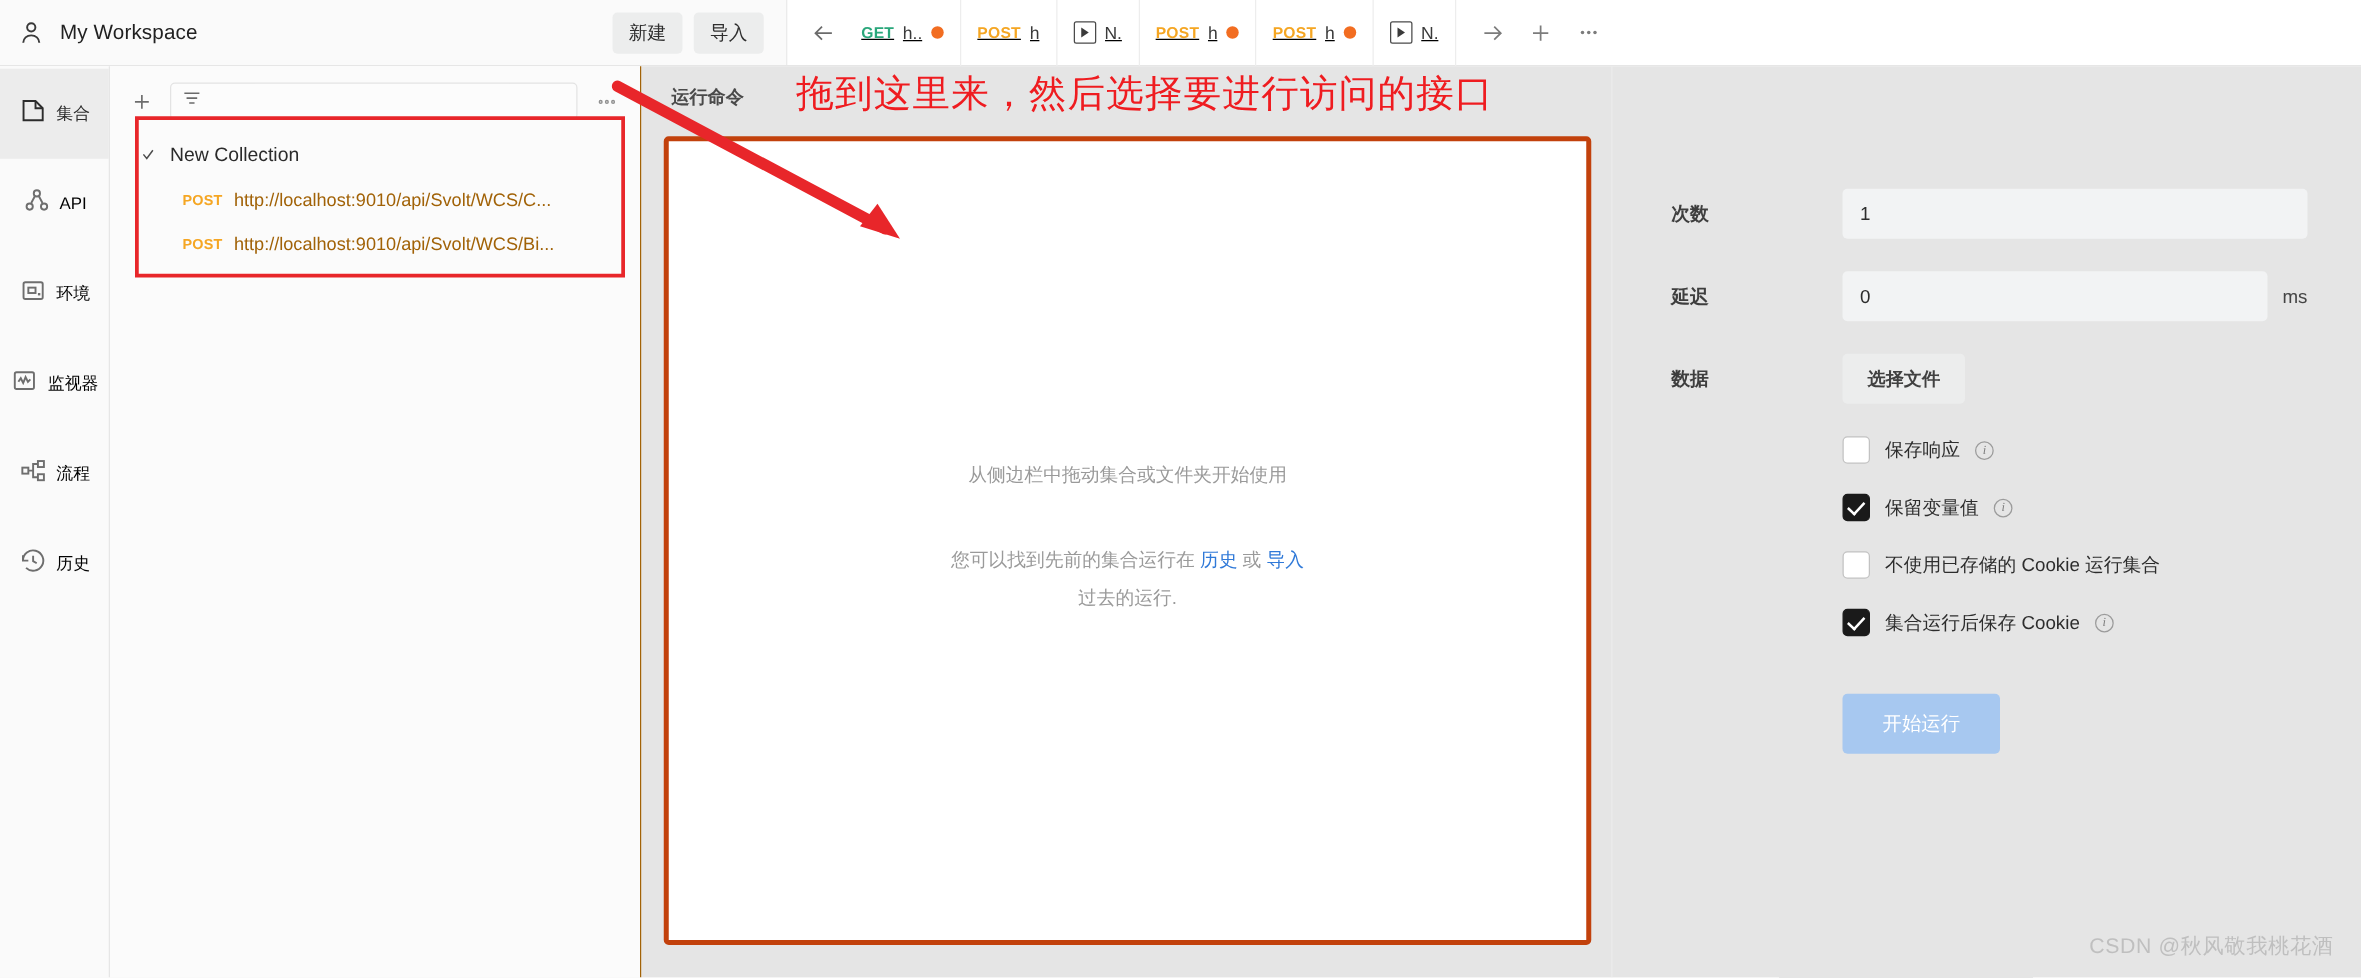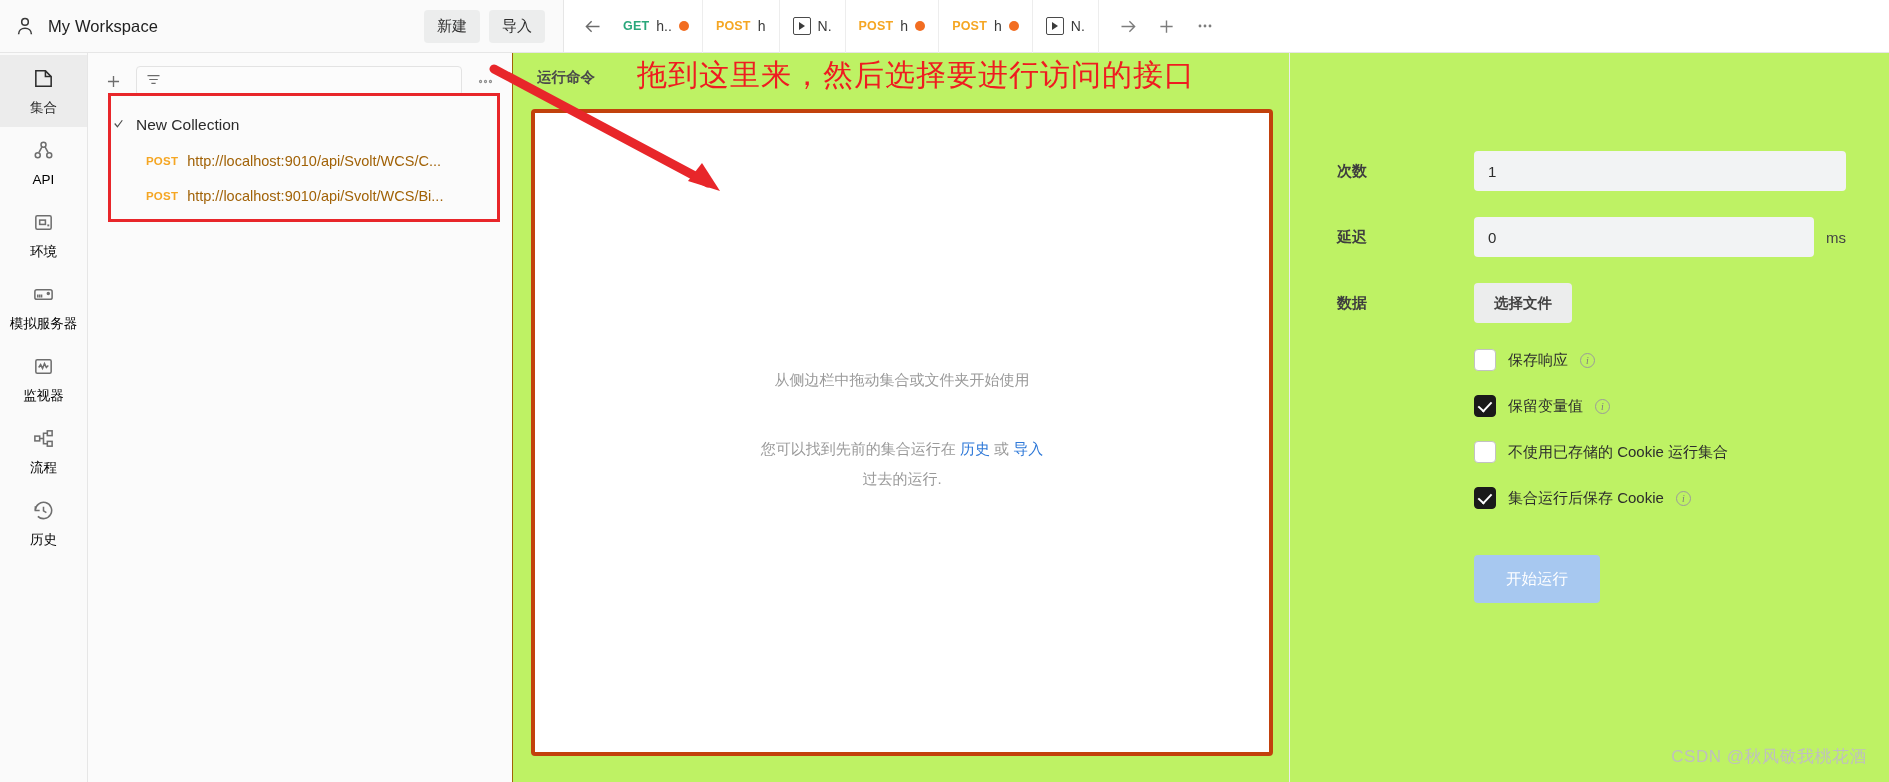--- a/index.html
+++ b/index.html
@@ -6,21 +6,21 @@
   html, body {
     width: 1889px; height: 782px;
     font-family: "Liberation Sans", sans-serif;
     background: #ffffff;
     overflow: hidden;
   }
   .app { position: relative; width: 1889px; height: 782px; display: flex; flex-direction: column; }
 
   
   .topbar { height: 53px; display: flex; align-items: stretch; background: #fafafa; border-bottom: 1px solid #e6e6e6; flex: 0 0 53px; }
-  .ws-zone { width: 564px; display: flex; align-items: center; padding: 0 18px 0 14px; background: #fafafa; border-right: 1px solid #e6e6e6; }
+  .ws-zone { width: 630px; display: flex; align-items: center; padding: 0 18px 0 14px; background: #fafafa; border-right: 1px solid #e6e6e6; }
   .ws-user-icon { width: 22px; height: 22px; margin-right: 12px; flex: 0 0 22px; }
   .ws-title { font-size: 16.5px; color: #212121; letter-spacing: .1px; }
   .ws-spacer { flex: 1; }
   .ws-btn { font-size: 15px; color: #2f2f2f; background: #eceded; border: none; border-radius: 4px; padding: 7px 13px; margin-left: 9px; cursor: pointer; font-family: "Liberation Sans", sans-serif; }
 
   .tabs-zone { flex: 1; display: flex; align-items: center; background: #ffffff; padding-left: 10px; }
   .tab-back { width: 36px; display: flex; align-items: center; justify-content: center; color: #6b6b6b; cursor: pointer; }
   .tab { display: flex; align-items: center; height: 53px; padding: 0 13px; border-right: 1px solid #ededed; cursor: pointer; gap: 7px; white-space: nowrap; }
   .tab:first-of-type { border-left: none; }
   .tab .m { font-size: 12.5px; font-weight: bold; letter-spacing: .2px; }
@@ -34,21 +34,21 @@
   .tb-icon { width: 32px; height: 32px; display: flex; align-items: center; justify-content: center; cursor: pointer; border-radius: 4px; color: #7c7c7c; }
   .env-zone { width: 340px; display: flex; align-items: center; border-left: 1px solid #e6e6e6; padding: 0 14px 0 18px; margin-left: 8px; }
   .env-name { flex: 1; font-size: 15px; color: #8d8d8d; }
   .eye { margin-left: 14px; cursor: pointer; color: #7c7c7c; }
 
   
   .body { flex: 1; display: flex; min-height: 0; }
 
   
   .rail { width: 88px; flex: 0 0 88px; background: #fafafa; border-right: 1px solid #e6e6e6; padding-top: 2px; }
-  .rail-item { height: 72px; display: flex; flex-direction: column; align-items: center; justify-content: center; gap: 7px; cursor: pointer; color: #6e6e6e; }
+  .rail-item { height: 72px; display: flex; align-items: center; justify-content: center; gap: 7px; cursor: pointer; color: #6e6e6e; }
   .rail-item .lbl { font-size: 13.5px; color: #000000; line-height: 1; }
   .rail-item.active { background: #ececec; }
   .rail-item.active .lbl { color: #2c2c2c; }
   .rail-item.active svg { color: #2c2c2c; }
 
   
   .collections { width: 425px; flex: 0 0 425px; background: #fbfbfb; border-right: 1px solid #a16207; position: relative; }
   .col-toolbar { height: 44px; display: flex; align-items: center; padding: 0 14px 0 12px; gap: 10px; margin-top: 6px; }
   .plus-btn { width: 26px; height: 26px; display: flex; align-items: center; justify-content: center; color: #6d6d6d; cursor: pointer; border-radius: 4px; font-size: 22px; line-height: 1; }
   .filter-box { flex: 1; height: 30px; background: #fcfcfc; border: 1px solid #e3e3e3; border-radius: 4px; display: flex; align-items: center; padding: 0 8px; color: #6b6b6b; }
@@ -59,21 +59,21 @@
   .chev { color: #5c5c5c; font-size: 13px; width: 10px; }
   .tree-root .name { font-size: 15.5px; color: #2b2b2b; }
   .tree-req { display: flex; align-items: center; height: 35px; padding-left: 58px; gap: 9px; cursor: pointer; }
   .tree-req .m { font-size: 11.5px; font-weight: bold; color: #f5a623; letter-spacing: .2px; }
   .tree-req .url { font-size: 14.5px; color: #a16207; white-space: nowrap; overflow: hidden; text-overflow: ellipsis; max-width: 300px; }
 
   
   .red-box { position: absolute; left: 20px; top: 40px; width: 392px; height: 129px; border: 3px solid #e8262a; pointer-events: none; }
 
   
-  .runner { flex: 1; display: flex; min-width: 0; background: #bef264; gap: 29px; }
+  .runner { flex: 1; display: flex; min-width: 0; background: #e5e5e5; gap: 29px; }
   .runner-left { flex: 1; min-width: 0; border-right: 1px solid #ececec; display: flex; flex-direction: column; padding: 0; }
   .runner-head { height: 48px; display: flex; align-items: center; padding-left: 24px; }
   .runner-head .t { font-size: 14.5px; font-weight: bold; color: #4a4a4a; }
   .drop-area { flex: 1; margin: 8px 16px 26px 18px; border: 4px solid #c2410c; border-radius: 4px; display: flex; flex-direction: column; align-items: center; justify-content: center; background: #fff; }
   .drop-hint { font-size: 15px; color: #9a9a9a; margin-bottom: 44px; }
   .drop-sub { font-size: 15px; color: #9a9a9a; text-align: center; line-height: 2.0; }
   .lnk { color: #2f79d8; cursor: pointer; }
 
   .runner-right { width: 570px; flex: 0 0 570px; padding: 98px 0 0 0; }
   .row { display: flex; align-items: center; margin-bottom: 26px; }
@@ -117,21 +117,21 @@
       <button class="ws-btn">新建</button>
       <button class="ws-btn">导入</button>
     </div>
 
     <div class="tabs-zone">
       <div class="tab-back">
         <svg viewBox="0 0 24 24" width="21" height="21" fill="none" stroke="currentColor" stroke-width="1.6">
           <path d="M20 12H5M11 6l-6 6 6 6"></path>
         </svg>
       </div>
-      <div id="tabs-host" style="display:flex;align-items:flex-start;">
+      <div id="tabs-host" style="display:flex;align-items:flex-start;text-decoration:underline;">
           <div class="tab">
             <span class="m get">GET</span>
             <span class="nm">h..</span>
             <span class="dot"></span>
           </div>
           <div class="tab">
             <span class="m post">POST</span>
             <span class="nm">h</span>
           </div>
           <div class="tab">
@@ -200,28 +200,20 @@
             </svg></span>
           <span class="lbl">API</span>
         </div>
         <div class="rail-item">
           <span><svg viewBox="0 0 24 24" width="23" height="23" fill="none" stroke="currentColor" stroke-width="1.6">
               <rect x="4" y="5" width="16" height="14" rx="1.5"></rect>
               <rect x="8" y="9.5" width="6" height="4.5"></rect>
               <rect x="16" y="14" width="2" height="2" fill="currentColor" stroke="none"></rect>
             </svg></span>
           <span class="lbl">环境</span>
-        </div>
-        <div class="rail-item">
-          <span><svg viewBox="0 0 24 24" width="23" height="23" fill="none" stroke="currentColor" stroke-width="1.6">
-              <rect x="3" y="7" width="18" height="10" rx="2"></rect>
-              <path d="M6 12v3M8 12v3M10 12v3"></path>
-              <circle cx="17" cy="11" r="1" fill="currentColor"></circle>
-            </svg></span>
-          <span class="lbl">模拟服务器</span>
         </div>
         <div class="rail-item">
           <span><svg viewBox="0 0 24 24" width="23" height="23" fill="none" stroke="currentColor" stroke-width="1.6">
               <rect x="4" y="5" width="16" height="14" rx="1.5"></rect>
               <path d="M7 13l2-3 2 4 2-5 2 4 2-2"></path>
             </svg></span>
           <span class="lbl">监视器</span>
         </div>
         <div class="rail-item">
           <span><svg viewBox="0 0 24 24" width="23" height="23" fill="none" stroke="currentColor" stroke-width="1.6">

